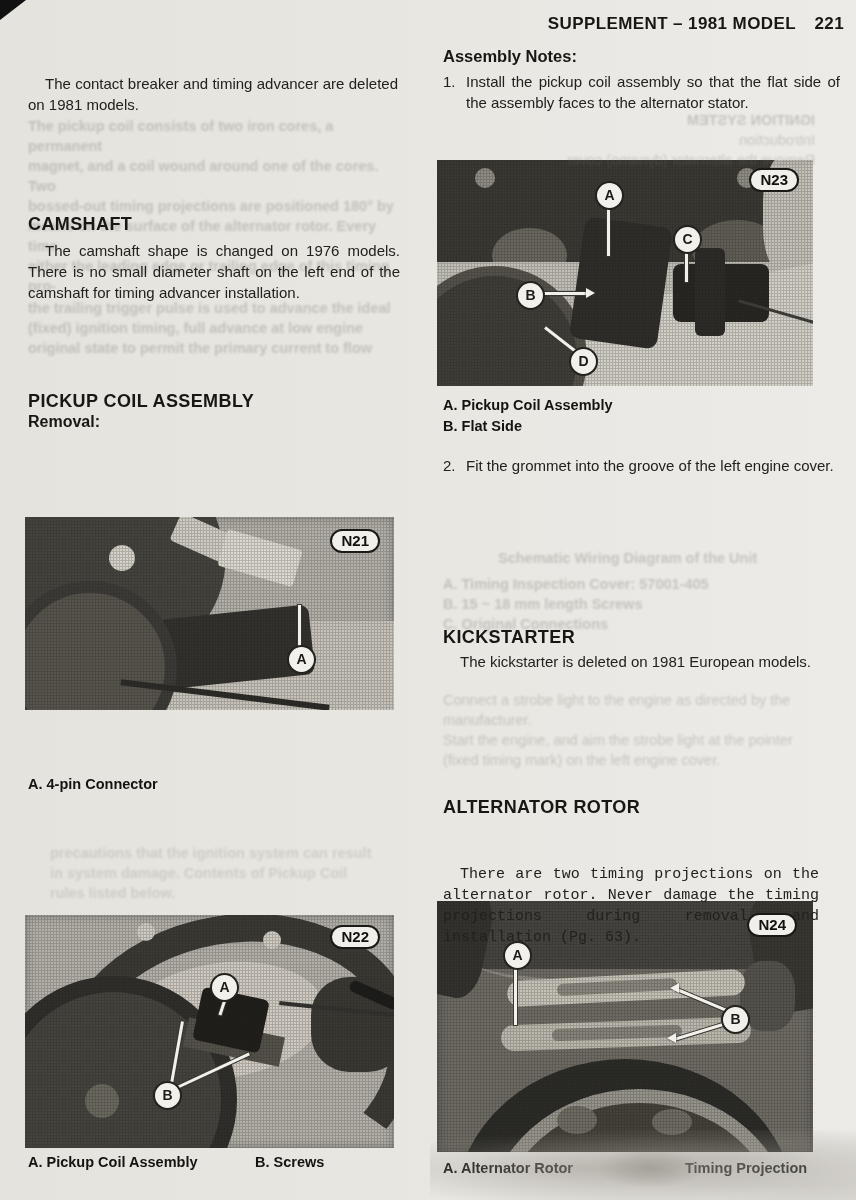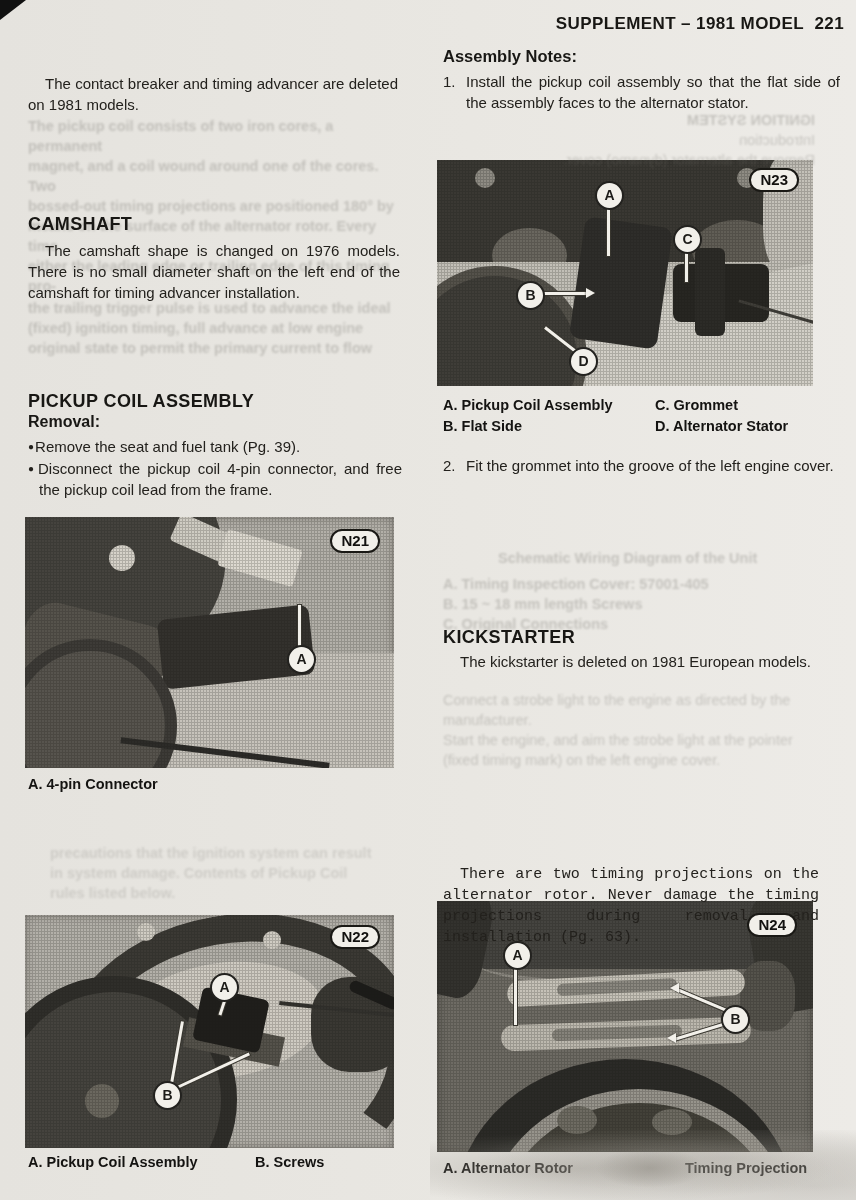--- a/index.html
+++ b/index.html
@@ -35,21 +35,21 @@
   .stain{position:absolute;z-index:4;pointer-events:none;}
 </style>
 </head>
 <body>
 
 <div id="page">
   <div class="corner"></div>
 
   <div class="txt abs" style="top:14px;right:12px;white-space:nowrap;">
     <span class="h1" style="font-size:17px;">SUPPLEMENT – 1981 MODEL</span>
-    <span class="h1" style="font-size:17px;margin-left:6px;">221</span>
+    <span class="h1" style="font-size:17px;margin-left:14px;">221</span>
   </div>
 
   <div class="ghost" style="left:28px;top:116px;width:372px;">
     <div>The pickup coil consists of two iron cores, a permanent</div>
     <div>magnet, and a coil wound around one of the cores. Two</div>
     <div>bossed-out timing projections are positioned 180° by</div>
     <div>means on the surface of the alternator rotor.  Every time</div>
     <div>either the leading edge or trailing edge of this timing pro-</div>
   </div>
   <div class="ghost" style="left:28px;top:298px;width:372px;">
@@ -80,26 +80,22 @@
     <div>(fixed timing mark) on the left engine cover.</div>
   </div>
 
   <div class="txt body indent" style="left:28px;top:73px;width:370px;">The contact breaker and timing advancer are deleted on 1981 models.</div>
 
   <div class="txt h1" style="left:28px;top:214px;">CAMSHAFT</div>
   <div class="txt body indent" style="left:28px;top:240px;width:372px;">The camshaft shape is changed on 1976 models. There is no small diameter shaft on the left end of the camshaft for timing advancer installation.</div>
 
   <div class="txt h1" style="left:28px;top:391px;">PICKUP COIL ASSEMBLY</div>
   <div class="txt h2" style="left:28px;top:413px;">Removal:</div>
-  <ul class="blist txt" style="left:28px;top:436px;width:374px;">
-    <li>Remove the seat and fuel tank (Pg. 39).</li>
-    <li>Disconnect the pickup coil 4-pin connector, and free the pickup coil lead from the frame.</li>
-  </ul>
-
-  <div class="photo" style="left:25px;top:517px;width:369px;height:251px;">
+
+  <div class="photo" style="left:25px;top:517px;width:369px;height:193px;">
     <div class="shape" style="left:-35px;top:-35px;width:240px;height:195px;background:#45433e;border-radius:0 0 55% 25%;transform:rotate(-18deg);"></div>
     <div class="shape" style="left:-15px;top:95px;width:150px;height:170px;background:#56534c;border-radius:20%;transform:rotate(14deg);"></div>
     <div class="shape" style="right:0;bottom:0;width:68%;height:46%;background:#c7c3bb;border-top-left-radius:45%;"></div>
     <div class="shape" style="left:148px;top:6px;width:58px;height:30px;background:#cfccc3;border-radius:4px;transform:rotate(24deg);"></div>
     <div class="shape" style="left:196px;top:22px;width:78px;height:38px;background:#ddd9d0;border-radius:4px;transform:rotate(16deg);"></div>
     <div class="shape" style="left:135px;top:95px;width:152px;height:70px;background:#33312d;border-radius:9px;transform:rotate(-6deg);"></div>
     <div class="shape" style="left:84px;top:28px;width:26px;height:26px;border-radius:50%;background:#d6d2c9;"></div>
     <div class="shape" style="left:-22px;bottom:-45px;width:150px;height:150px;border-radius:50%;background:#57544e;border:12px solid #3d3b37;"></div>
     <div class="shape" style="left:95px;bottom:12px;width:210px;height:6px;background:#2c2b28;transform:rotate(7deg);"></div>
     <div class="badge" style="right:14px;top:12px;">N21</div>
@@ -159,33 +155,30 @@
     <div class="leader" style="left:105px;top:132px;width:44px;"></div>
     <div class="ah ah-right" style="left:149px;top:128px;"></div>
     <div class="co" style="left:79px;top:121px;">B</div>
     <div class="leader" style="left:108px;top:166px;width:48px;transform:rotate(38deg);"></div>
     <div class="co" style="left:132px;top:187px;">D</div>
   </div>
   <div class="txt" style="left:443px;top:395px;">
     <div class="cap">A. Pickup Coil Assembly</div>
     <div class="cap">B. Flat Side</div>
   </div>
-  <div class="txt" style="left:655px;top:395px;">
-    <div class="cap">C. Grommet</div>
-    <div class="cap">D. Alternator Stator</div>
-  </div>
 
   <div class="txt numitem" style="left:443px;top:455px;width:374px;">
     <span class="num">2.</span>
     <span>Fit the grommet into the groove of the left engine cover.</span>
   </div>
 
   <div class="txt h1" style="left:443px;top:627px;">KICKSTARTER</div>
   <div class="txt body indent" style="left:443px;top:651px;width:376px;">The kickstarter is deleted on 1981 European models.</div>
 
+  <div class="txt h1" style="left:443px;top:797px;">ALTERNATOR ROTOR</div>
   <div class="txt body indent" style="left:443px;top:864px;width:376px;font-family:Liberation Mono, monospace;">There are two timing projections on the alternator rotor.  Never damage the timing projections during removal and installation (Pg. 63).</div>
 
   <div class="photo" style="left:437px;top:901px;width:376px;height:251px;background:#6e6b64;">
     <div class="shape" style="left:0;top:0;width:100%;height:68px;background:#454440;"></div>
     <div class="shape" style="left:40px;top:40px;width:300px;height:40px;border-radius:50%;border-bottom:5px solid #8d8a82;"></div>
     <div class="shape" style="left:-20px;top:-15px;width:70px;height:110px;background:#33322e;border-radius:30%;transform:rotate(12deg);"></div>
     <div class="shape" style="right:-20px;top:-10px;width:80px;height:120px;background:#383732;border-radius:30%;transform:rotate(-10deg);"></div>
     <div class="shape" style="right:18px;top:60px;width:55px;height:70px;background:#55534c;border-radius:40%;"></div>
     <div class="shape" style="left:70px;top:74px;width:238px;height:26px;background:#c6c2b8;border-radius:13px;transform:rotate(-3deg);"></div>
     <div class="shape" style="left:120px;top:80px;width:120px;height:12px;background:#8a877f;border-radius:6px;transform:rotate(-3deg);"></div>

